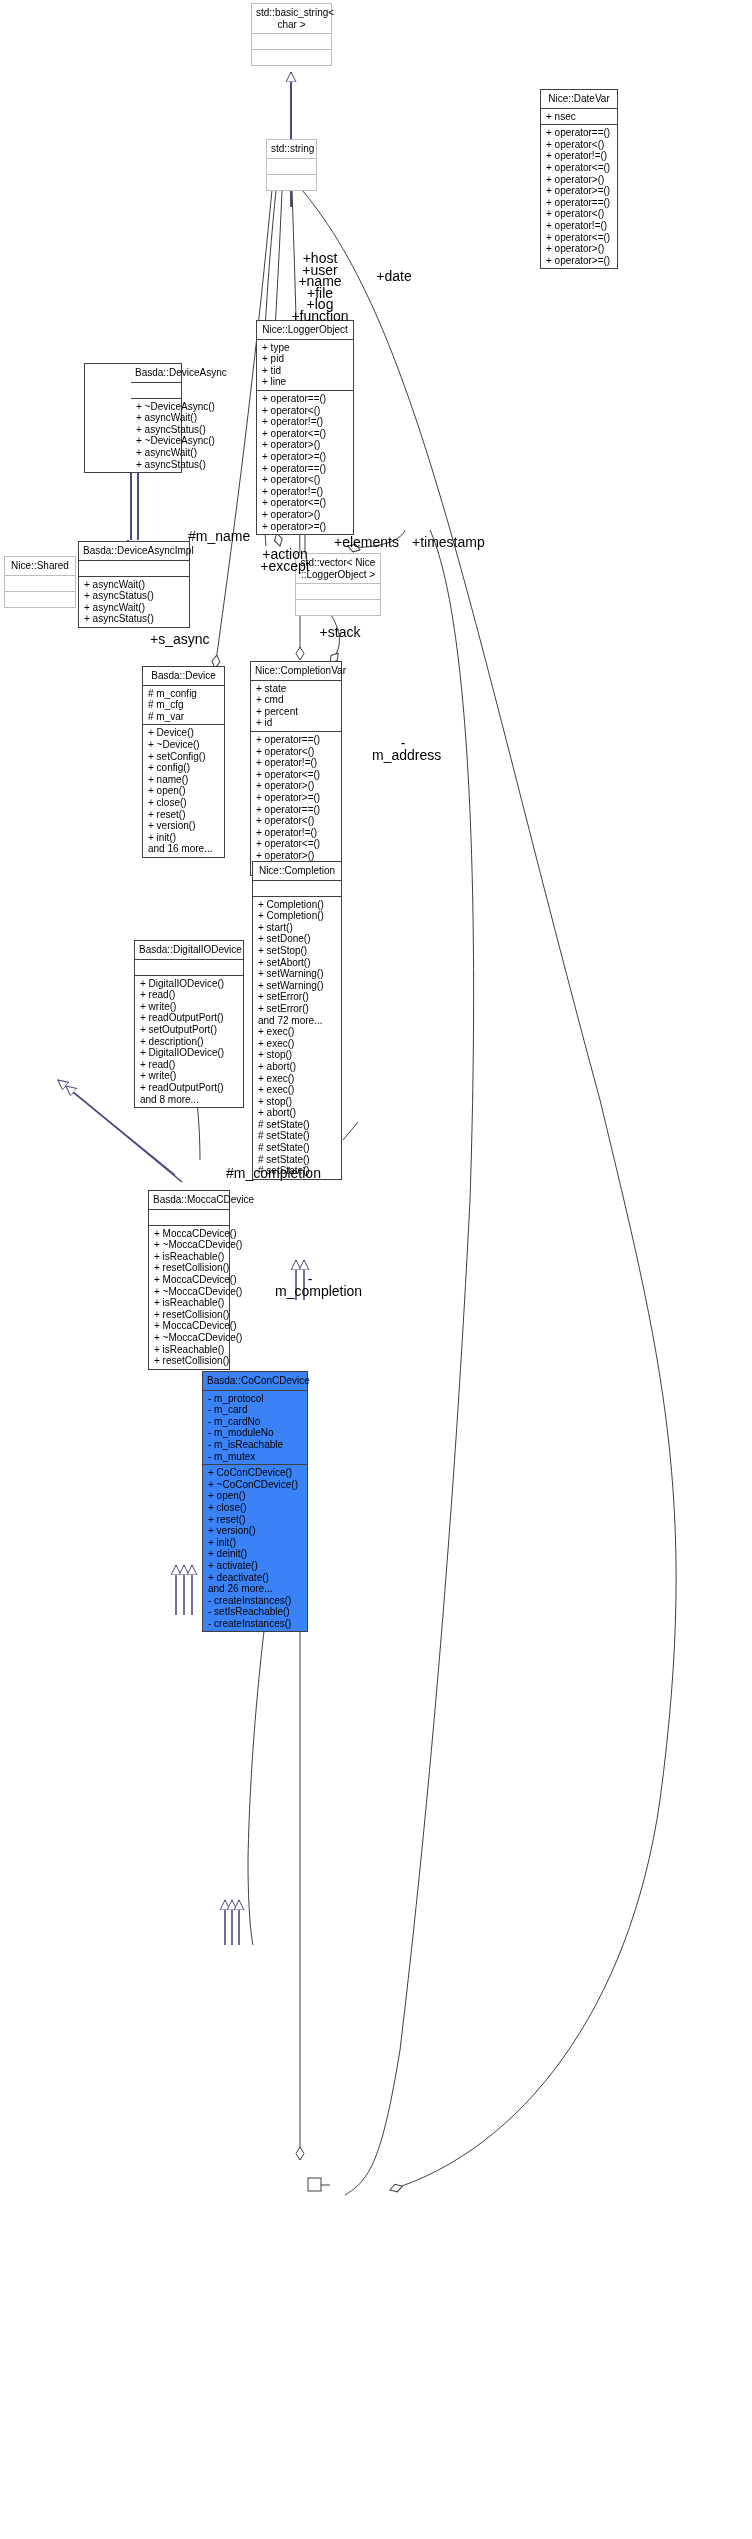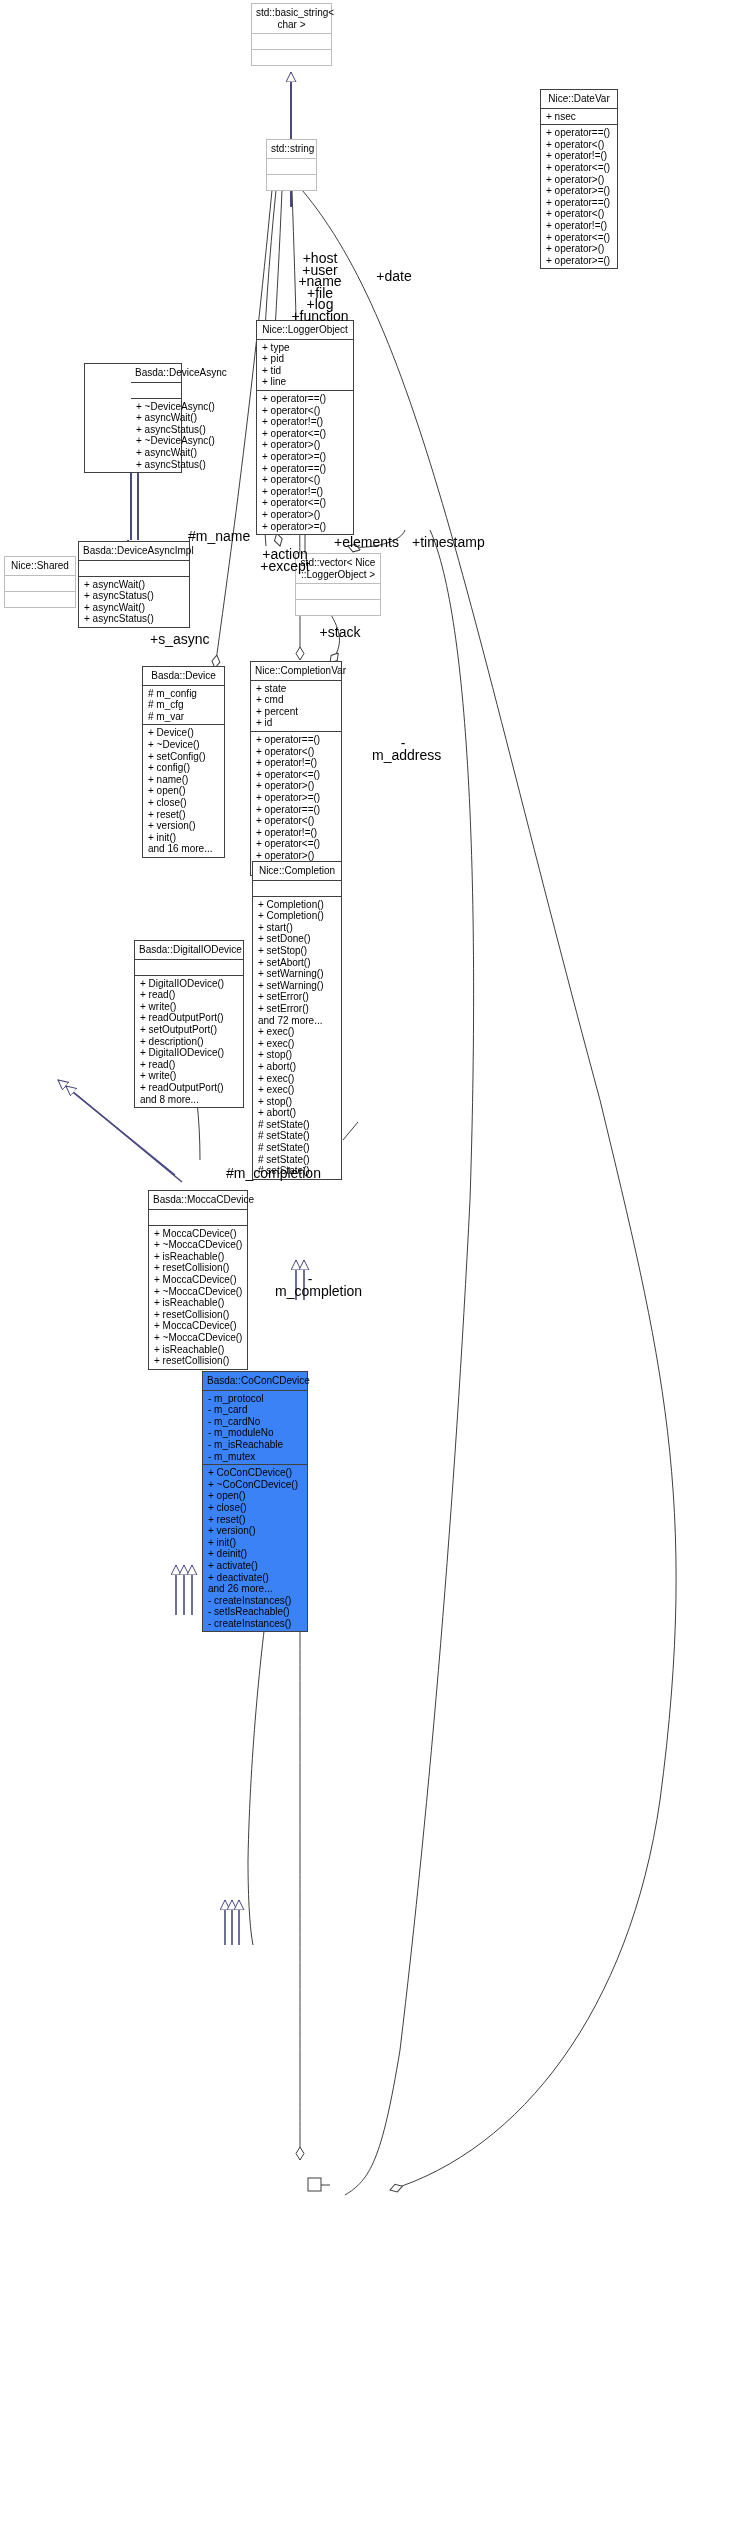--- a/index.html
+++ b/index.html
@@ -330,21 +330,21 @@
       <div class="row">+ setOutputPort()</div>
       <div class="row">+ description()</div>
       <div class="row">+ DigitalIODevice()</div>
       <div class="row">+ read()</div>
       <div class="row">+ write()</div>
       <div class="row">+ readOutputPort()</div>
       <div class="row">and 8 more...</div>
     </div>
   </div>
 
-  <div class="node" style="left:148px; top:1190px; width:100px;">
+  <div class="node" style="left:148px; top:1190px; width:82px;">
     <div class="title">Basda::MoccaCDevice</div>
     <div class="attrs"></div>
     <div class="ops">
       <div class="row">+ MoccaCDevice()</div>
       <div class="row">+ ~MoccaCDevice()</div>
       <div class="row">+ isReachable()</div>
       <div class="row">+ resetCollision()</div>
       <div class="row">+ MoccaCDevice()</div>
       <div class="row">+ ~MoccaCDevice()</div>
       <div class="row">+ isReachable()</div>

